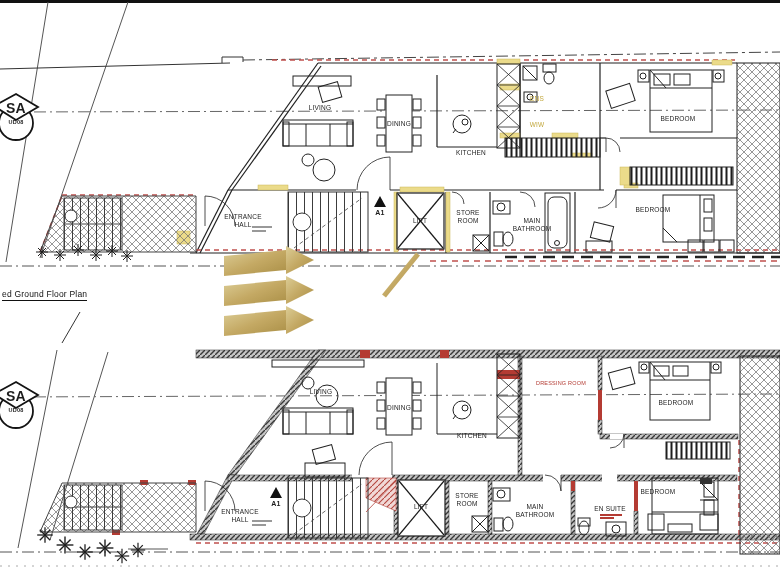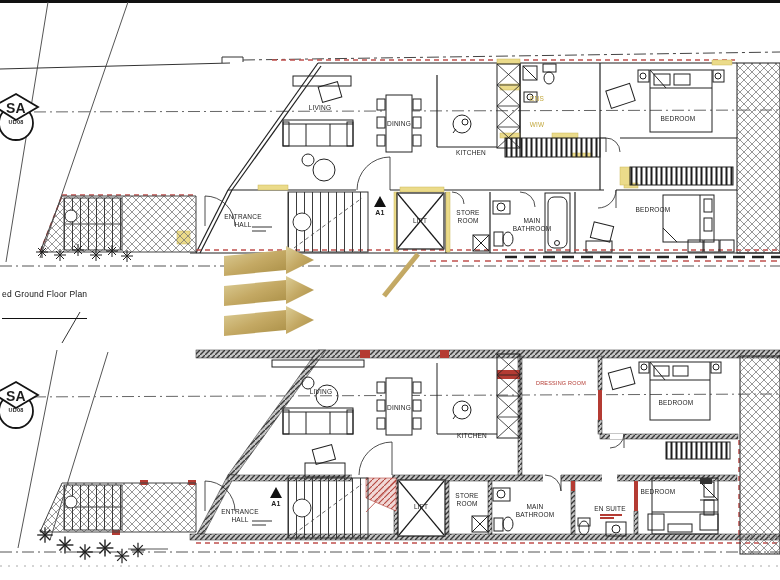--- a/index.html
+++ b/index.html
@@ -9,21 +9,21 @@
   svg.draw{position:absolute;left:0;top:0;}
   .lbl{position:absolute;font-size:6.5px;line-height:1.2;letter-spacing:.2px;color:#1c1c1c;
        transform:translateX(-50%);text-align:center;white-space:nowrap;}
   .wrap{white-space:normal;}
   .lbl-y{color:#c2a83e;}
   .lbl-r{color:#b43b33;font-size:5.5px;}
   .lbl-a1{font-weight:bold;font-size:7px;}
   .lbl-sa{font-weight:bold;font-size:14px;}
   .lbl-ud{font-weight:bold;font-size:5.5px;}
   .cap{position:absolute;left:2px;top:289px;font-size:8.5px;color:#111;
-       border-bottom:1px solid #111;padding-bottom:19px;letter-spacing:.2px;}
+       border-bottom:1px solid #111;padding-bottom:1px;letter-spacing:.2px;}
 </style>
 </head>
 <body>
 
 <div class="page">
   <div class="top-border"></div>
 
   <svg class="draw" width="780" height="580" viewBox="0 0 780 580">
     <defs>
       <linearGradient id="gGold" x1="0" y1="0" x2="1" y2="1">

